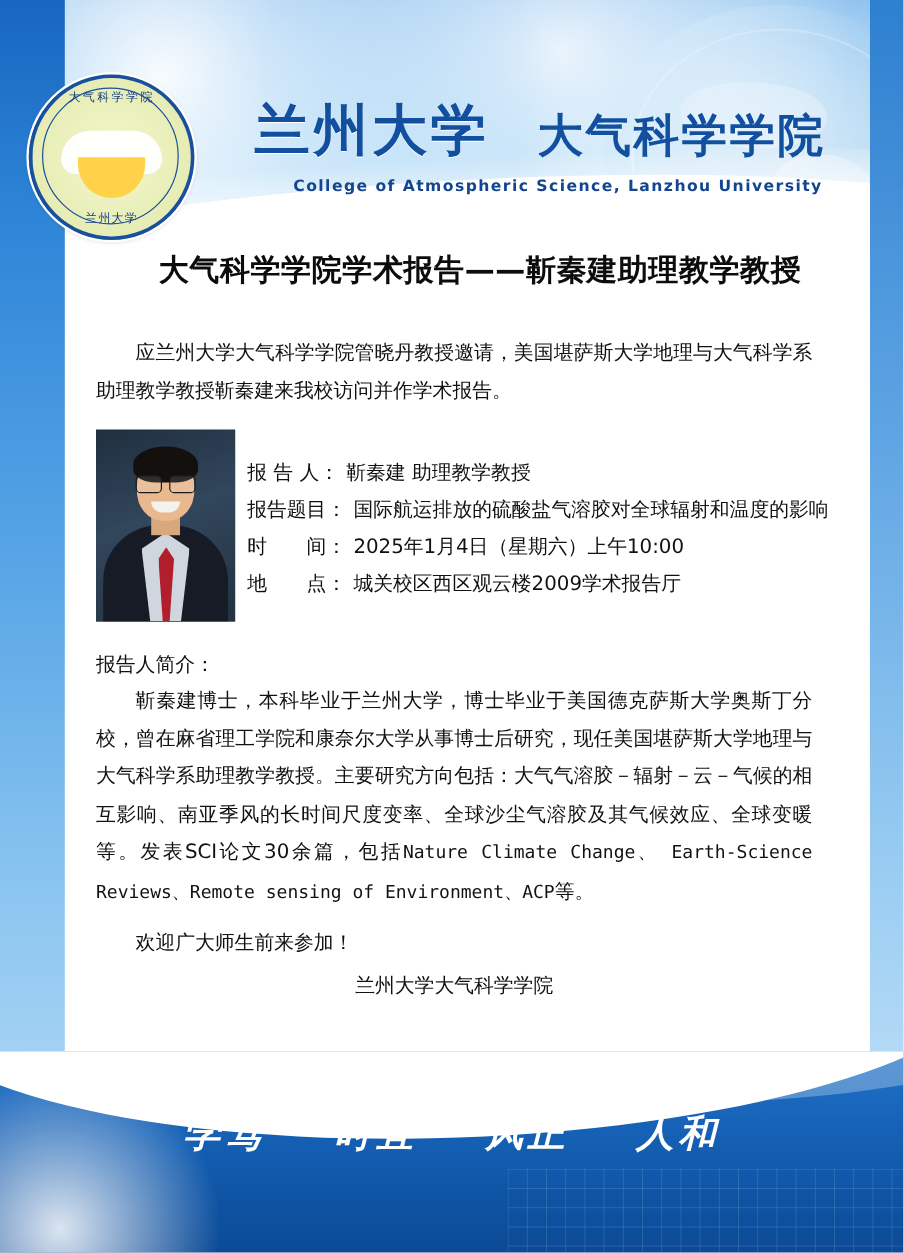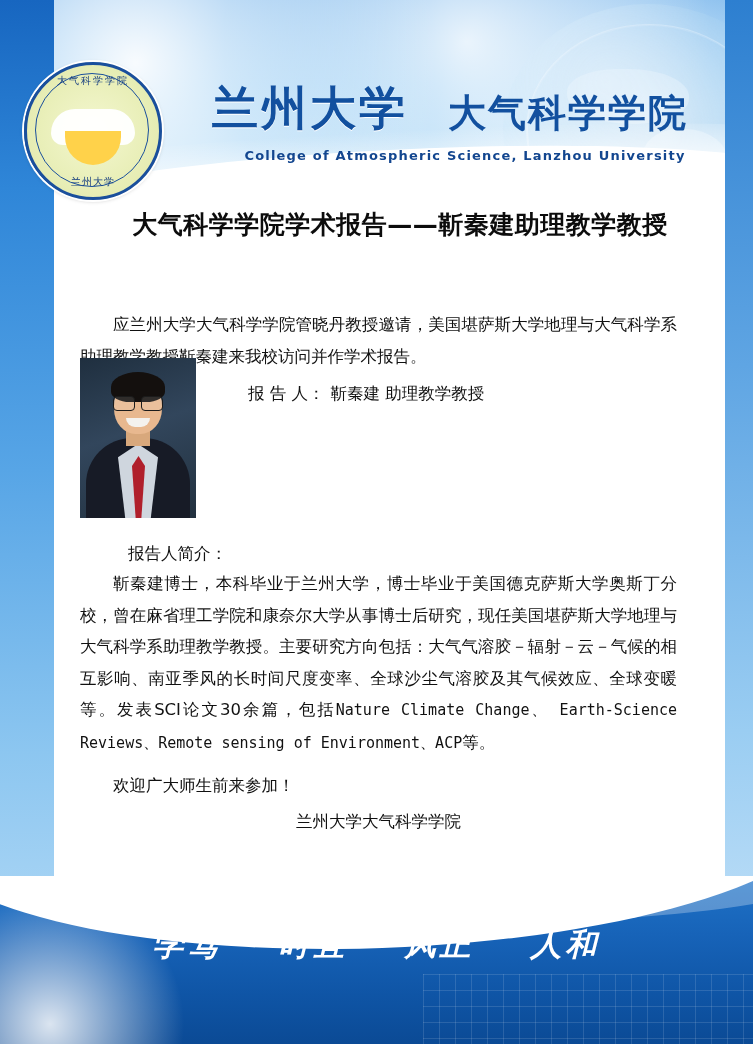--- a/index.html
+++ b/index.html
@@ -208,22 +208,21 @@
   
   .intro {
     position: absolute;
     left: 80px; top: 278px;
     width: 597px;
     font-size: 16.5px;
     line-height: 32px;
     color: #111111;
     text-indent: 33px;
     text-align: justify;
-    font-family: Liberation Serif, serif;
-    margin-top: 31px;
+    font-family: Liberation Sans, sans-serif;
   }
 
   .photo {
     position: absolute;
     left: 80px; top: 358px;
     width: 116px; height: 160px;
     overflow: hidden;
     background: #2b3a4a;
     border: 0;
   }
@@ -297,31 +296,30 @@
 
   .info-block {
     position: absolute;
     left: 206px; top: 378px;
     width: 480px;
     font-size: 16.5px;
     line-height: 31px;
     color: #111111;
     font-family: "DejaVu Sans", sans-serif;
   }
-  .info-row { white-space: nowrap; margin-left: 42px; }
+  .info-row { white-space: nowrap; }
   .info-label { display: inline-block; width: 96px; }
   .info-label.wide { width: auto; margin-right: 6px; }
 
   .bio-head {
     position: absolute;
     left: 80px; top: 543px;
     font-size: 16.5px;
     color: #111111;
     font-family: "DejaVu Sans", sans-serif;
-    margin-left: 48px;
   }
   .bio {
     position: absolute;
     left: 80px; top: 568px;
     width: 597px;
     font-size: 16.5px;
     line-height: 31.5px;
     color: #111111;
     text-indent: 33px;
     text-align: justify;
@@ -453,20 +451,29 @@
         <i></i>
         <i></i>
       </div>
     <div class="photo-mouth"></div>
   </div>
 
   <div class="info-block">
     <div class="info-row">
       <span class="info-label wide">报 告 人：</span><span>靳秦建  助理教学教授</span>
     </div>
+    <div class="info-row">
+      <span class="info-label wide">报告题目：</span><span>国际航运排放的硫酸盐气溶胶对全球辐射和温度的影响</span>
+    </div>
+    <div class="info-row">
+      <span class="info-label wide">时　　间：</span><span>2025年1月4日（星期六）上午10:00</span>
+    </div>
+    <div class="info-row">
+      <span class="info-label wide">地　　点：</span><span>城关校区西区观云楼2009学术报告厅</span>
+    </div>
   </div>
 
   <div class="bio-head">报告人简介：</div>
   <div class="bio"><span>靳秦建博士，本科毕业于兰州大学，博士毕业于美国德克萨斯大学奥斯丁分校，曾在麻省理工学院和康奈尔大学从事博士后研究，现任美国堪萨斯大学地理与大气科学系助理教学教授。主要研究方向包括：大气气溶胶－辐射－云－气候的相互影响、南亚季风的长时间尺度变率、全球沙尘气溶胶及其气候效应、全球变暖等。发表SCI论文30余篇，包括</span><span class="mono">Nature  Climate  Change、 Earth-Science  Reviews、Remote sensing of Environment、ACP</span><span>等。</span></div>
 
   <div class="welcome">欢迎广大师生前来参加！</div>
 
   <div class="signature">
     <div>兰州大学大气科学学院</div>
   </div>

